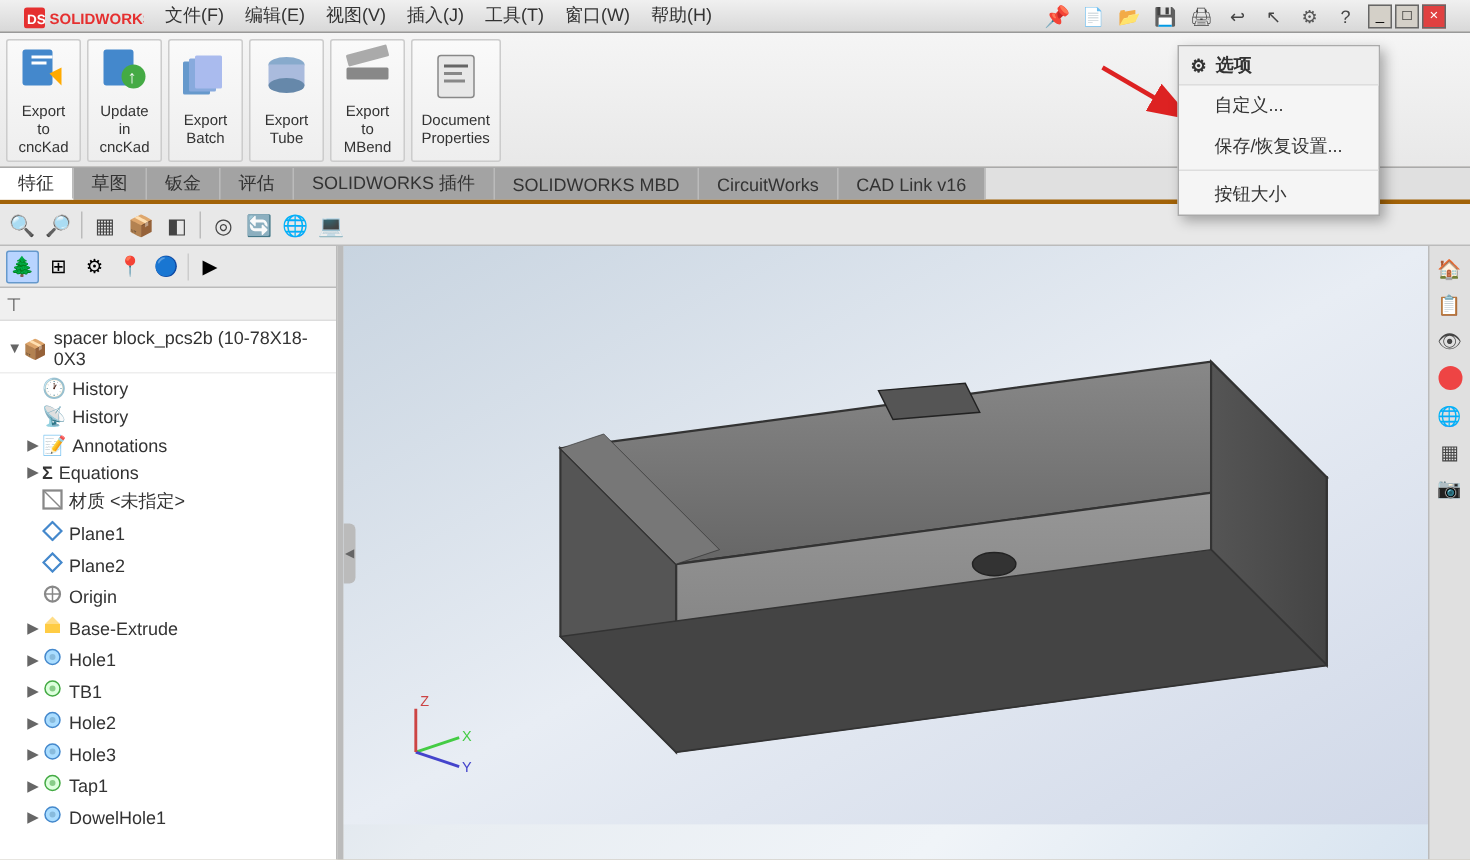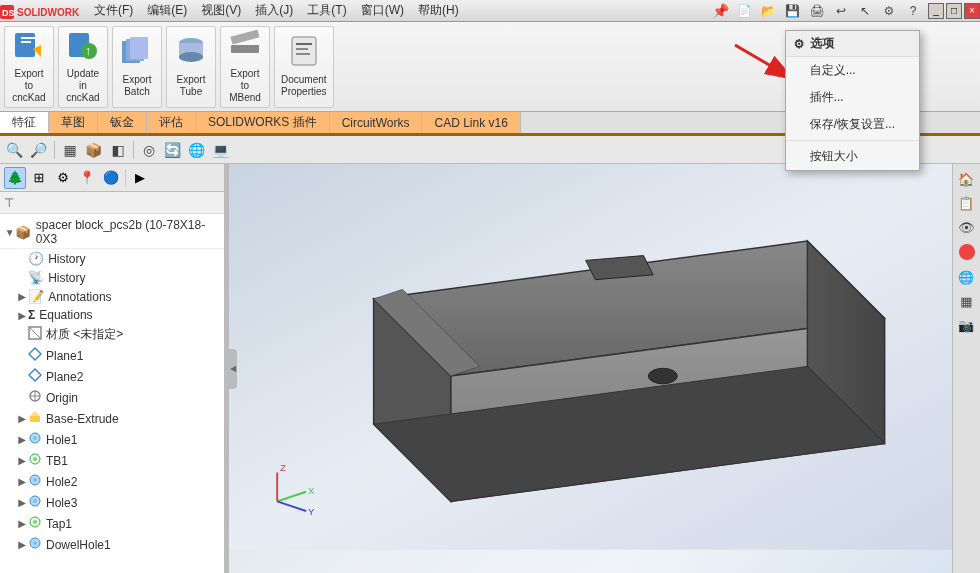--- a/index.html
+++ b/index.html
@@ -2,21 +2,21 @@
 <html><head>
   <meta charset="utf-8">
   <style>
     * { margin: 0; padding: 0; box-sizing: border-box; }
     body { width: 980px; height: 573px; overflow: hidden; font-family: 'Microsoft YaHei', Arial, sans-serif; font-size: 12px; background: #d4d0c8; }
 
     
     #titlebar {
       display: flex; align-items: center;
       background: linear-gradient(to bottom, #f0f0f0, #d8d8d8);
-      height: 22px; padding: 0 0;
+      height: 22px; padding: 0 16px;
       border-bottom: 1px solid #999;
     }
     #titlebar .logo { display: flex; align-items: center; gap: 4px; margin-right: 8px; }
     #titlebar .logo svg { width: 80px; height: 16px; }
     #titlebar .menu-bar { display: flex; gap: 2px; flex: 1; }
     #titlebar .menu-item { padding: 2px 6px; cursor: pointer; font-size: 12px; color: #333; }
     #titlebar .win-controls { display: flex; gap: 2px; }
     #titlebar .win-btn { width: 16px; height: 16px; border: 1px solid #666; background: #d4d0c8; cursor: pointer; display: flex; align-items: center; justify-content: center; font-size: 10px; }
 
     
@@ -40,21 +40,21 @@
     
     #tabs {
       display: flex; align-items: center;
       background: #e0e0e0;
       height: 24px;
       border-bottom: 3px solid #a16207;
     }
     .tab {
       padding: 3px 12px; font-size: 12px; cursor: pointer;
       border-right: 1px solid #bbb; height: 100%; display: flex; align-items: center;
-      background: #fdba74; color: #333;
+      background: #a3a3a3; color: #333;
     }
     .tab.active { background: #fff; border-bottom: 1px solid #fff; }
 
     
     #icon-toolbar {
       display: flex; align-items: center;
       background: #e8e8e8;
       height: 28px; padding: 2px 4px;
       border-bottom: 1px solid #bbb;
       gap: 2px;
@@ -257,20 +257,21 @@
     <div class="tool-label">Document<br>Properties</div>
   </div>
 </div>
 
 <div id="tabs">
   <div class="tab active">特征</div>
   <div class="tab">草图</div>
   <div class="tab">钣金</div>
   <div class="tab">评估</div>
   <div class="tab">SOLIDWORKS 插件</div>
+  <div class="tab">SOLIDWORKS MBD</div>
   <div class="tab">CircuitWorks</div>
   <div class="tab">CAD Link v16</div>
 </div>
 
 <div id="icon-toolbar">
   <span class="icon-btn">🔍</span>
   <span class="icon-btn">🔎</span>
   <div class="icon-sep"></div>
   <span class="icon-btn">▦</span>
   <span class="icon-btn">📦</span>
@@ -508,21 +509,20 @@
     <div class="right-btn">📷</div>
   </div>
 </div>
 
 <div id="dropdown-menu">
   <div class="menu-section-header">
     <span>⚙</span>
     <span>选项</span>
   </div>
   <div class="dropdown-item">自定义...</div>
-  <div class="dropdown-item">插件...</div>
   <div class="dropdown-item">保存/恢复设置...</div>
   <div style="height:1px;background:#ddd;margin:2px 0;"></div>
   <div class="dropdown-item">按钮大小</div>
 </div>
 
 <div id="arrow-indicator">
   <svg width="80" height="60" viewBox="0 0 80 60">
     <defs>
       <marker id="arrowhead" markerWidth="10" markerHeight="7" refX="10" refY="3.5" orient="auto">
         <polygon points="0 0, 10 3.5, 0 7" fill="#dd2222"></polygon>

